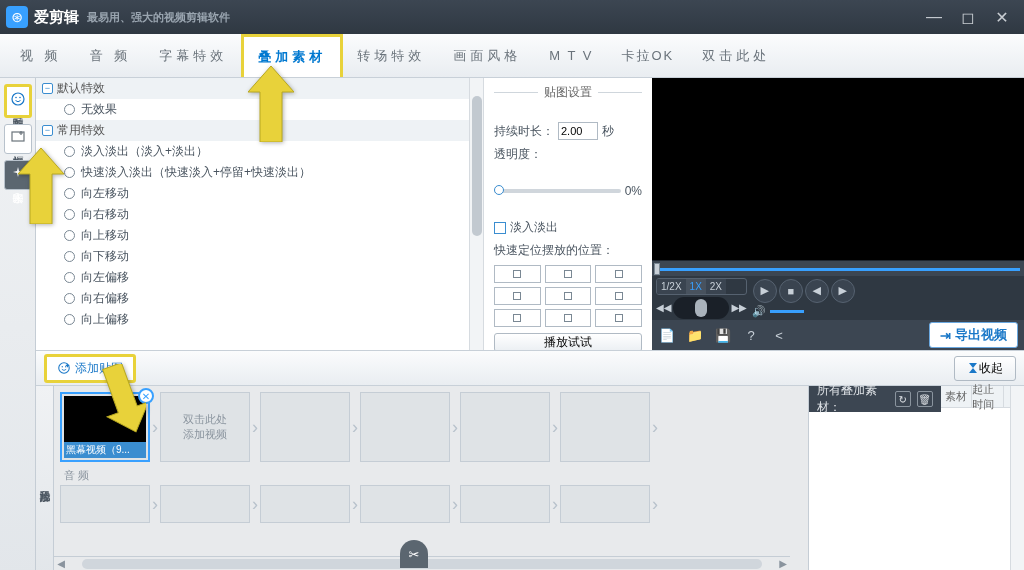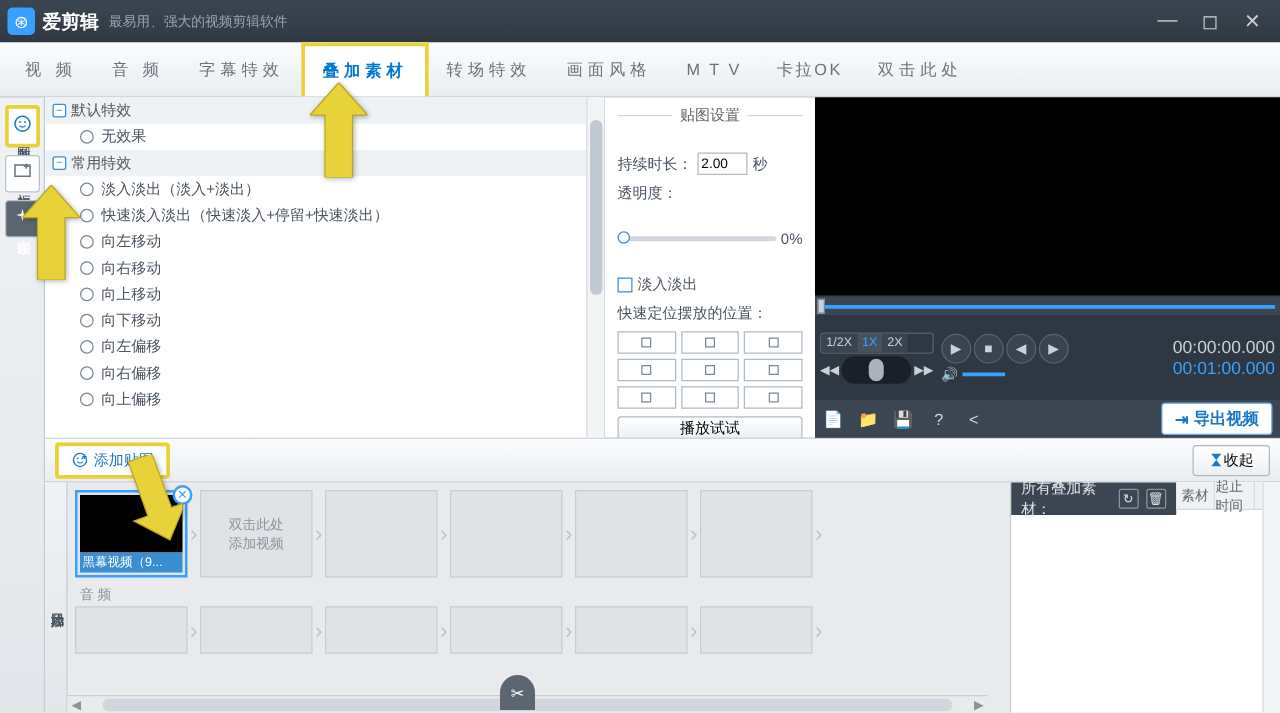--- a/index.html
+++ b/index.html
@@ -2,21 +2,21 @@
 <html><head>
 <meta charset="utf-8">
 <style>
 * { margin:0; padding:0; box-sizing:border-box; font-family:"Microsoft YaHei",Arial,sans-serif; -webkit-font-smoothing:antialiased; }
 body { width:1024px; height:570px; background:#e8e8e8; overflow:hidden; position:relative; }
 
 
 .titlebar { height:34px; background:linear-gradient(#3c4652,#2f3842); display:flex; align-items:center; color:#fff; padding:0 6px; }
 .logo { width:22px; height:22px; background:#38a0ff; border-radius:4px; display:flex; align-items:center; justify-content:center; font-size:14px; margin-right:6px; }
 .app-title { font-size:15px; font-weight:bold; margin-right:8px; }
-.app-sub { font-size:11px; color:#9aa5b0; }
+.app-sub { font-size:11px; color:#9aa5b0;font-weight:bold; }
 .win-btns { margin-left:auto; display:flex; gap:18px; padding-right:8px; }
 .win-btn { width:16px; height:16px; color:#c8cdd2; font-size:16px; cursor:pointer; display:flex; align-items:center; justify-content:center; }
 
 
 .tabs { height:44px; background:linear-gradient(#fbfcfd,#e9edf1); border-bottom:1px solid #c8d0d8; display:flex; padding-left:6px; position:relative; }
 .tab { padding:0 14px; display:flex; align-items:center; font-size:13px; color:#555; letter-spacing:4px; cursor:pointer; position:relative; }
 .tab.active { background:#fff; border:3px solid #e8d23a; border-bottom:none; color:#0078d0; font-weight:bold; z-index:2; }
 .tab.normal { color:#6a737b; }
 .tab.mtv, .tab.kok { letter-spacing:2px; }
 
@@ -53,21 +53,21 @@
 .grid3 .cell { height:18px; border:1px solid #b0bac4; background:#fff; display:flex; align-items:center; justify-content:center; }
 .grid3 .cell .sq { width:8px; height:8px; border:1px solid #7a8894; }
 .play-test { width:100%; height:24px; border:1px solid #b0bac4; background:linear-gradient(#fff,#ebeff3); border-radius:3px; cursor:pointer; font-size:12px; }
 
 
 .preview { width:372px; background:#000; position:relative; display:flex; flex-direction:column; }
 .pv-canvas { flex:1; background:#000; }
 .pv-slider { height:16px; background:#3c4652; border-top:1px solid #1e2630; position:relative; }
 .pv-slider .track { position:absolute; left:4px; right:4px; top:7px; height:3px; background:#38a0ff; }
 .pv-slider .handle { position:absolute; left:2px; top:2px; width:6px; height:12px; background:#c8d0d8; border:1px solid #7a8894; }
-.pv-ctrl { height:68px; background:#2f3842; display:flex; align-items:center; padding:0 4px; gap:2px; }
+.pv-ctrl { height:44px; background:#2f3842; display:flex; align-items:center; padding:0 4px; gap:2px; }
 .speed { display:flex; border:1px solid #566270; border-radius:3px; overflow:hidden; }
 .speed span { padding:2px 4px; font-size:10px; color:#c8d0d8; background:#3a4450; cursor:pointer; }
 .speed span.on { color:#38a0ff; background:#48525e; }
 .jog { width:56px; height:22px; background:#1a2028; border-radius:11px; position:relative; }
 .jog .dot { position:absolute; left:22px; top:2px; width:12px; height:18px; background:#aab3bc; border-radius:6px; }
 .pb { width:24px; height:24px; border:1px solid #566270; border-radius:50%; background:#3a4450; color:#c8d0d8; display:flex; align-items:center; justify-content:center; cursor:pointer; font-size:11px; }
 .vol { width:34px; height:3px; background:#38a0ff; }
 .tc { margin-left:auto; color:#c8d0d8; font-size:14px; font-family:monospace; line-height:1.2; }
 .tc .dur { color:#38a0ff; }
 .pv-tools { height:30px; background:#3c4652; display:flex; align-items:center; padding:0 6px; gap:10px; }
@@ -301,24 +301,20 @@
               <div class="pb">▶</div>
               <div class="pb">■</div>
               <div class="pb">◀</div>
               <div class="pb">▶</div>
             </div>
             <div style="display:flex;align-items:center;gap:4px;">
               <span style="color:#c8d0d8;font-size:11px;">🔊</span>
               <div class="vol"></div>
             </div>
           </div>
-          <div class="tc">
-            <div>00:00:00.000</div>
-            <div class="dur">00:01:00.000</div>
-          </div>
         </div>
         <div class="pv-tools">
           <div class="pv-tool">📄</div>
           <div class="pv-tool">📁</div>
           <div class="pv-tool">💾</div>
           <div class="pv-tool">?</div>
           <div class="pv-tool">&lt;</div>
           <div class="export">
             <span class="export-ico">⇥</span>
             <span>导出视频</span>

